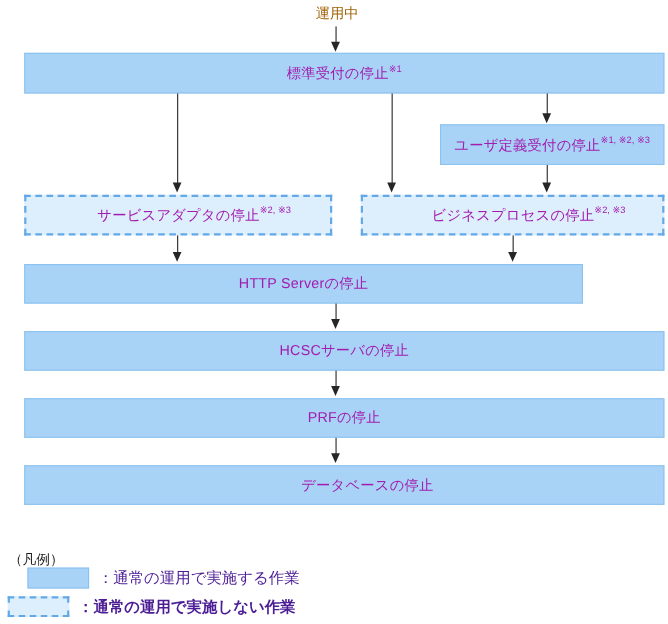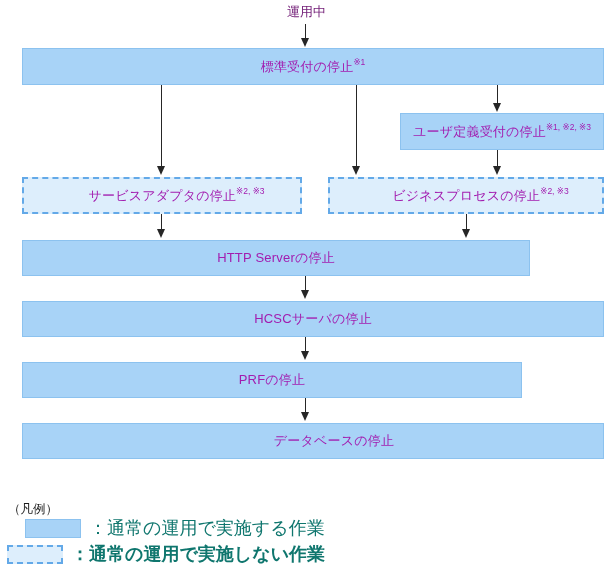--- a/index.html
+++ b/index.html
@@ -53,21 +53,21 @@
     letter-spacing: 0px;
     position: relative;
     top: -1px;
   }
 
   
   .plain-text {
     position: absolute;
     font-size: 13px;
     line-height: 1.2;
-    color: #701a75;
+    color: #a16207;
     white-space: nowrap;
   }
 
   
   .connector {
     position: absolute;
     pointer-events: none;
   }
   .vline {
     position: absolute;
@@ -104,22 +104,22 @@
   }
   .swatch.solid {
     background: #a8d3f7;
     border: 1px solid #8cc2ef;
   }
   .swatch.dashed {
     background: #ddeefc;
     border: 2px dashed #63a9e8;
   }
   .legend-text {
-    font-size: 18px;
-    color: #0f766e;
+    font-size: 14px;
+    color: #4c1d95;
     margin-left: 0;
   }
 </style>
 </head>
 <body>
 
 <div id="canvas">
 
   <div class="plain-text" style="left:287px; top:4px;">運用中</div>
 
@@ -185,21 +185,21 @@
 
   <div class="node solid" style="left:22px; top:301px; width:582px; height:36px;">
     <span class="label"><span>HCSCサーバの停止</span></span>
   </div>
 
   <div class="connector">
     <div class="vline" style="left:305px; top:337px; height:16px;"></div>
     <div class="arrowhead" style="left:300.5px; top:351px;"></div>
   </div>
 
-  <div class="node solid" style="left:22px; top:362px; width:500px; height:36px;">
+  <div class="node solid" style="left:22px; top:362px; width:582px; height:36px;">
     <span class="label"><span>PRFの停止</span></span>
   </div>
 
   <div class="connector">
     <div class="vline" style="left:305px; top:398px; height:16px;"></div>
     <div class="arrowhead" style="left:300.5px; top:412px;"></div>
   </div>
 
   <div class="node solid" style="left:22px; top:423px; width:582px; height:36px;padding-left:42px;">
     <span class="label"><span>データベースの停止</span></span>

